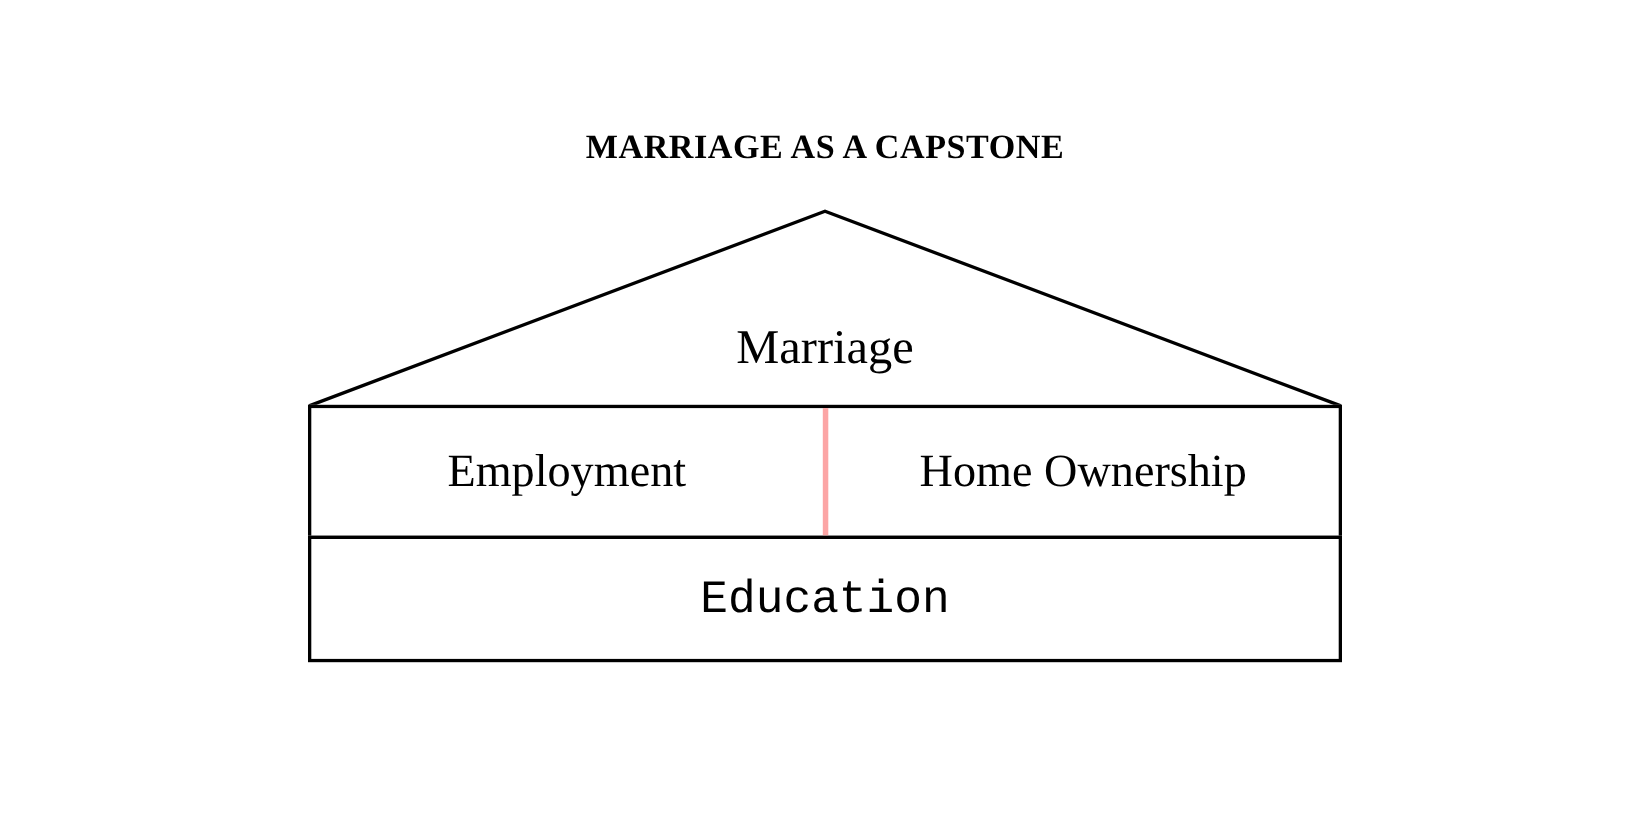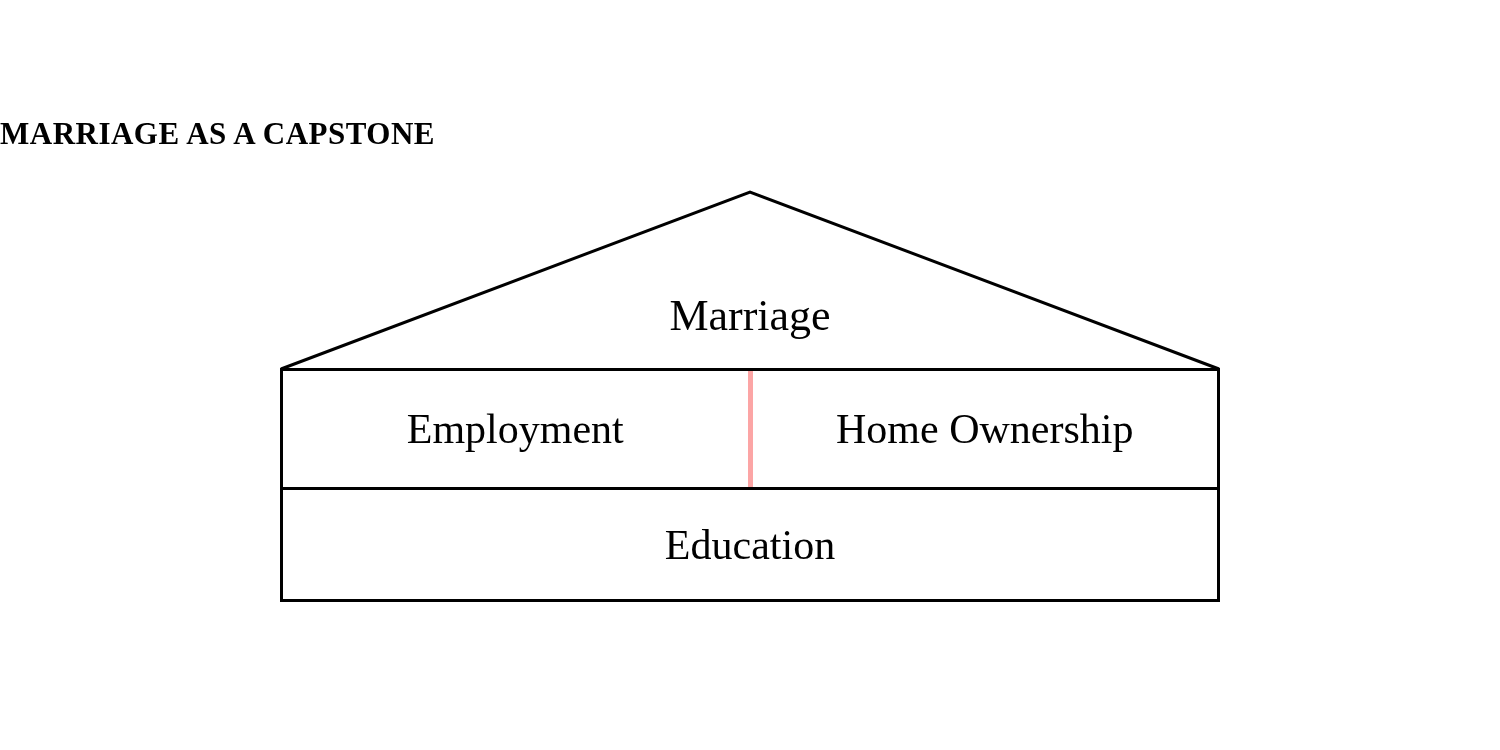--- a/index.html
+++ b/index.html
@@ -14,20 +14,21 @@
     background: #ffffff;
     overflow: hidden;
     font-family: "Liberation Serif", "DejaVu Serif", serif;
     color: #000000;
   }
   .diagram-title {
     position: absolute;
     left: 0;
     top: 116px;
     width: 100%;
+    text-align: center;
     font-size: 31px;
     font-weight: bold;
     letter-spacing: 0.5px;
   }
   .roof-svg {
     position: absolute;
     left: 0;
     top: 0;
     width: 1500px;
     height: 750px;
@@ -68,20 +69,21 @@
     top: 487px;
     width: 940px;
     height: 115px;
     border: 3px solid #000000;
     box-sizing: border-box;
     display: flex;
     align-items: center;
     justify-content: center;
     font-size: 42px;
     background: #ffffff;
+    font-family: Liberation Mono, monospace;
   }
 </style>
 </head>
 <body>
 
 <div class="canvas">
 
   <div class="diagram-title">MARRIAGE AS A CAPSTONE</div>
 
   <svg class="roof-svg" viewBox="0 0 1500 750" xmlns="http://www.w3.org/2000/svg">

